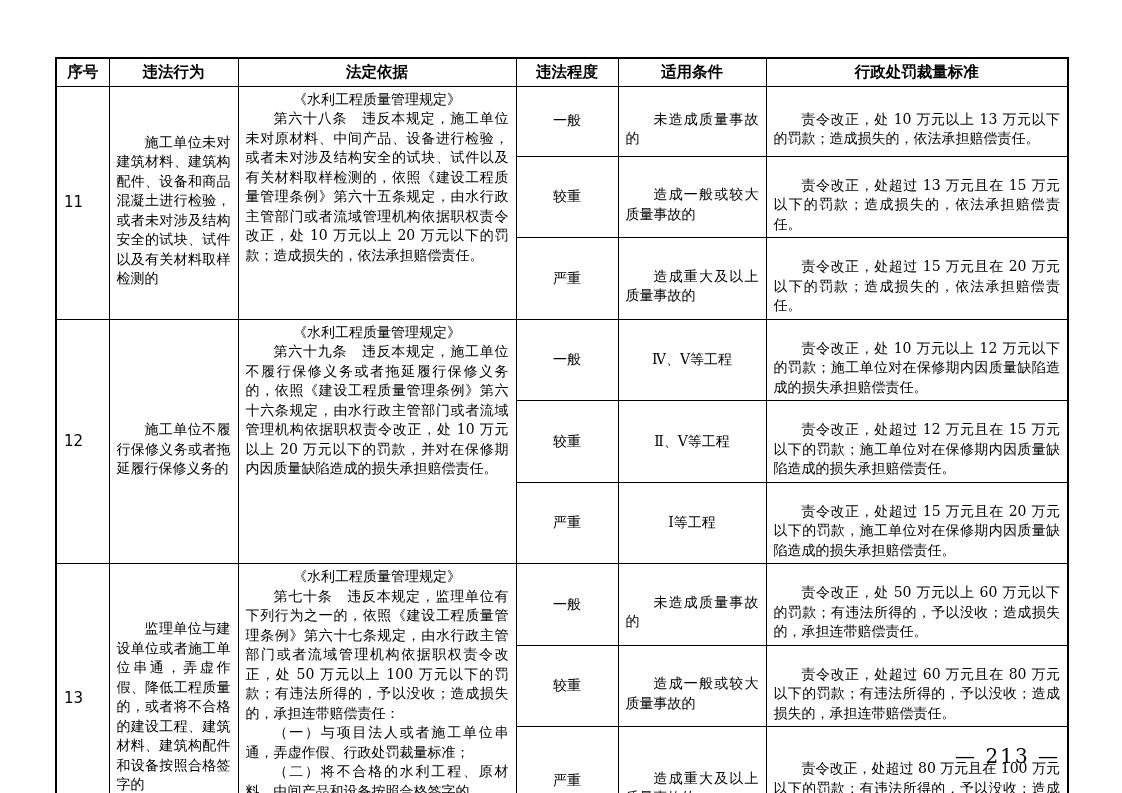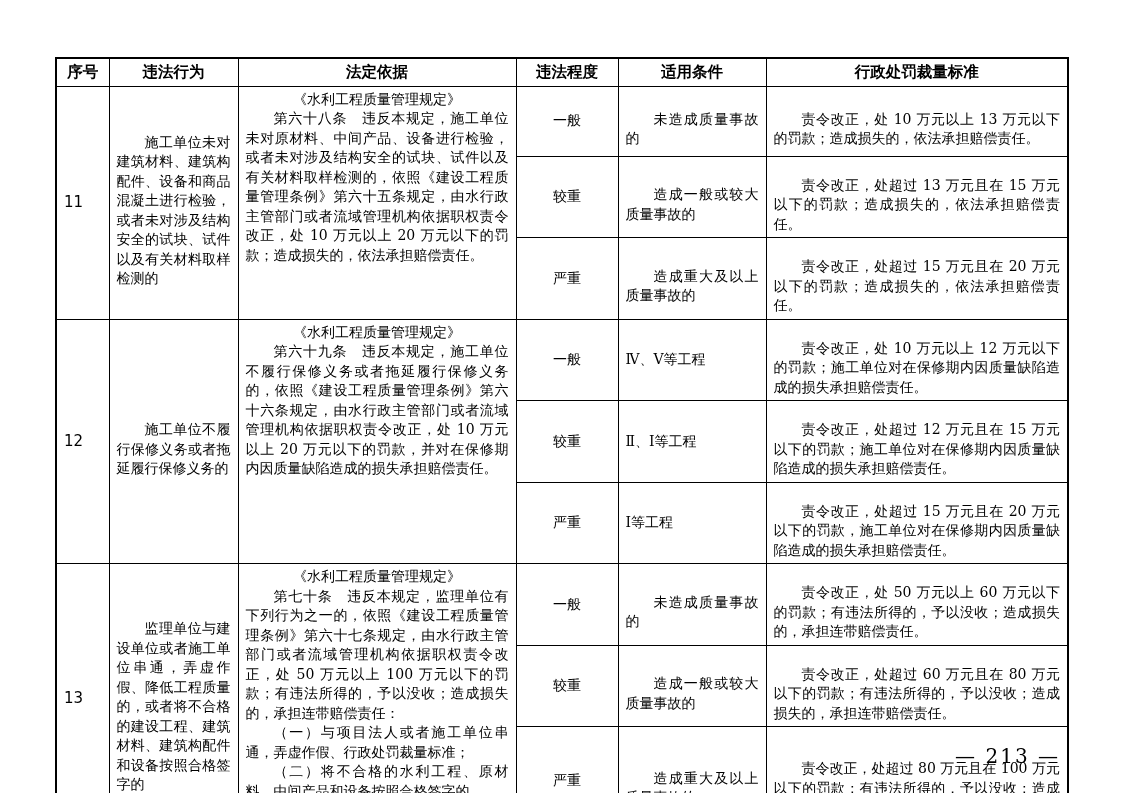--- a/index.html
+++ b/index.html
@@ -14,21 +14,21 @@
   td{font-size:14px;line-height:19.5px;vertical-align:middle;padding:3px 7px;}
 
   .c-no{text-align:left;font-family:"DejaVu Sans","Liberation Sans",sans-serif;font-size:15px;}
   .c-legal{vertical-align:top;}
   .c-sev{text-align:center;}
 
   .just{text-align:justify;text-justify:inter-character;margin-top:16px;}
   .ind{text-indent:2em;}
   .legal-title{text-align:center;}
   .c-legal p{margin:0;}
-  .cond-center{text-align:left;text-indent:0;}
+  .cond-center{text-align:center;text-indent:0;}
 
   tr.h70{height:70px;} tr.h63{height:63px;} tr.h65{height:65px;}
   tr.h60{height:60px;} tr.h61{height:61px;} tr.h59{height:59px;}
   tr.h73{height:73px;} tr.h75{height:75px;} tr.h108{height:108px;}
 
   .footer-page{position:absolute;right:62px;top:744px;font-size:20px;letter-spacing:2px;}
 </style>
 </head>
 <body>
 
@@ -104,21 +104,21 @@
         <td>
             <div class="cond-center">Ⅳ、Ⅴ等工程</div>
           </td>
         <td>
             <div class="just ind">责令改正，处 10 万元以上 12 万元以下的罚款；施工单位对在保修期内因质量缺陷造成的损失承担赔偿责任。</div>
           </td>
       </tr>
       <tr class="h61">
         <td class="c-sev">较重</td>
         <td>
-            <div class="cond-center">Ⅱ、Ⅰ等工程</div>
+            <div class="cond-center">Ⅱ、Ⅴ等工程</div>
           </td>
         <td>
             <div class="just ind">责令改正，处超过 12 万元且在 15 万元以下的罚款；施工单位对在保修期内因质量缺陷造成的损失承担赔偿责任。</div>
           </td>
       </tr>
       <tr class="h59">
         <td class="c-sev">严重</td>
         <td>
             <div class="cond-center">Ⅰ等工程</div>
           </td>

